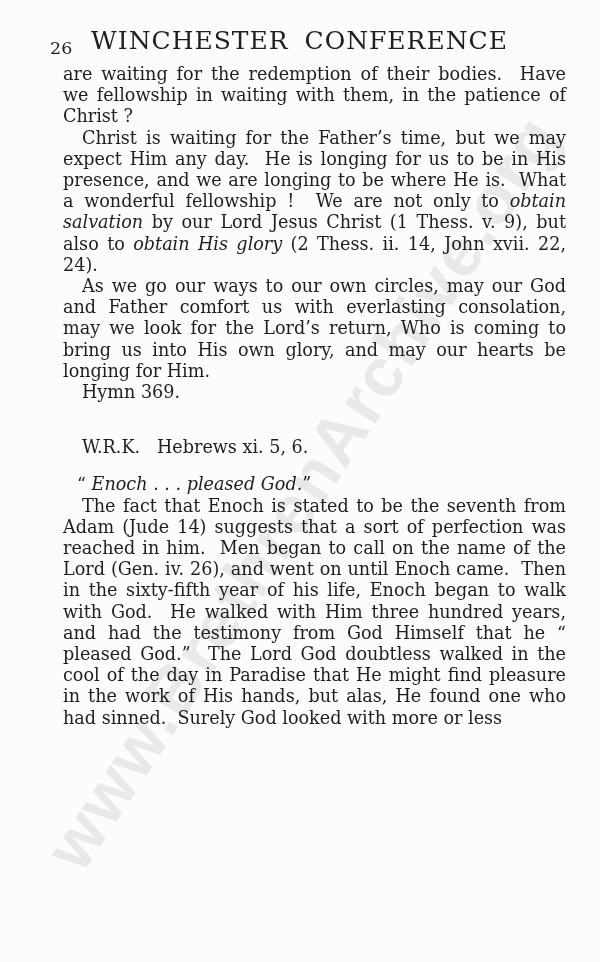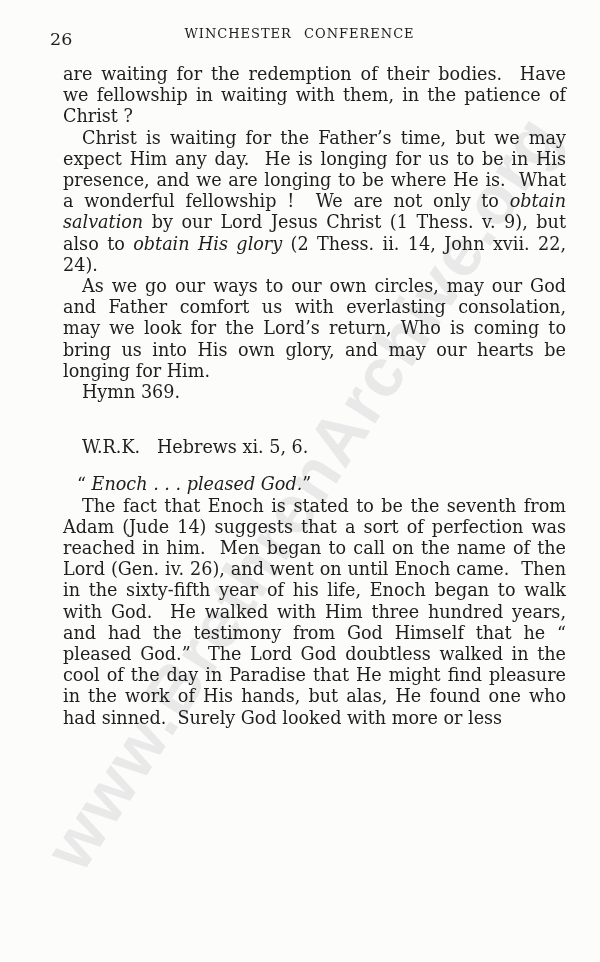--- a/index.html
+++ b/index.html
@@ -28,27 +28,27 @@
   .page-header {
     position: absolute;
     top: 26px;
     left: 48px;
     width: 503px;
     z-index: 1;
   }
   .page-number {
     position: absolute;
     left: 2px;
-    top: 3px;
+    top: 12px;
     font-size: 17.5px;
   }
   .running-title {
     display: block;
     text-align: center;
-    font-size: 13px;
+    font-size: 25px;
     letter-spacing: 1px;
     word-spacing: 7px;
   }
   .content {
     position: absolute;
     top: 64px;
     left: 63px;
     width: 503px;
     z-index: 1;
     font-size: 17.6px;

